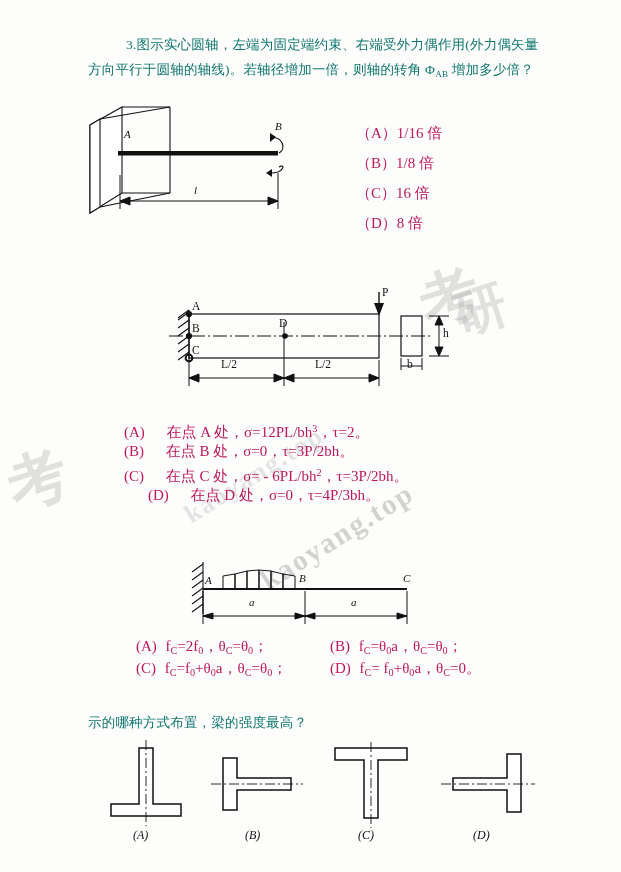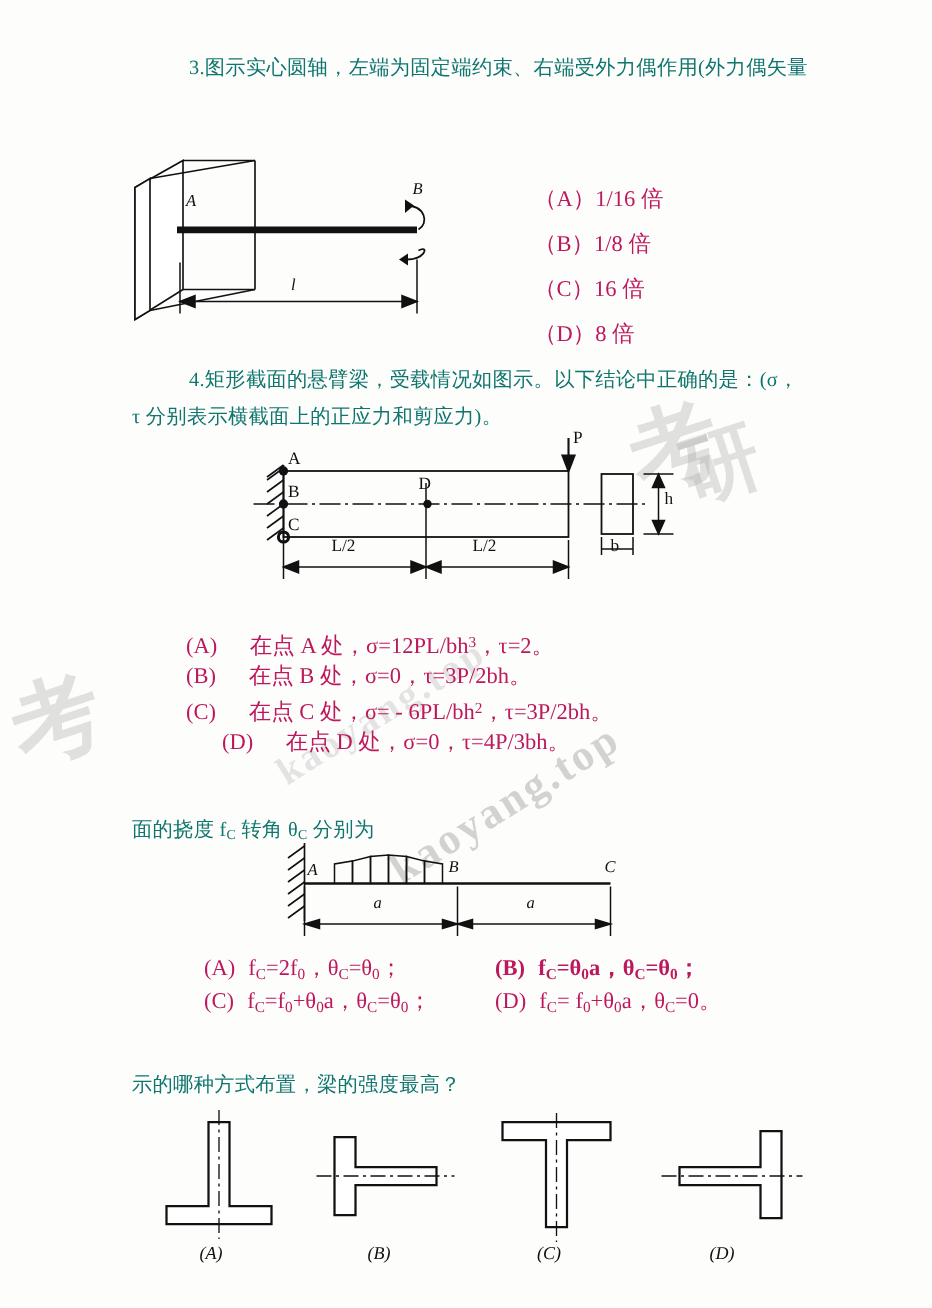--- a/index.html
+++ b/index.html
@@ -78,20 +78,23 @@
 
 <div id="page">
 
   <div class="wm wm-cn" style="left:8px; top:440px; transform:rotate(-18deg);">考</div>
   <div class="wm wm-cn" style="left:420px; top:258px; transform:rotate(-18deg);">考</div>
   <div class="wm wm-cn" style="left:455px; top:275px; transform:rotate(-18deg); font-size:52px;">研</div>
   <div class="wm wm-lat" style="left:250px; top:520px; transform:rotate(-32deg);">kaoyang.top</div>
   <div class="wm wm-lat" style="left:175px; top:460px; transform:rotate(-32deg); font-size:26px; color:rgba(160,160,160,0.28);">kaoyang.top</div>
 
   <div class="qtext indent" style="left:100px; top:32px;">3.图示实心圆轴，左端为固定端约束、右端受外力偶作用(外力偶矢量</div>
+  <div class="qtext" style="left:88px; top:57px;">
+    <span>方向平行于圆轴的轴线)。若轴径增加一倍，则轴的转角 Φ</span><sub>AB</sub><span> 增加多少倍？</span>
+  </div>
 
   <div class="fig" style="left:70px; top:105px; width:270px; height:130px;">
     <svg width="270" height="130" viewBox="0 0 270 130">
 
       <g stroke="#111" fill="none" stroke-width="1.1">
         <polygon points="20,20 52,2 52,88 20,108" fill="#fff"></polygon>
         <polygon points="20,20 30,14 30,102 20,108" fill="#fff"></polygon>
         <line x1="52" y1="2" x2="100" y2="2"></line>
         <line x1="52" y1="88" x2="100" y2="88"></line>
         <line x1="100" y1="2" x2="100" y2="88"></line>
@@ -119,22 +122,20 @@
     <span class="lbl" style="left:54px; top:23px;">A</span>
     <span class="lbl" style="left:205px; top:15px;">B</span>
     <span class="lbl" style="left:124px; top:79px;">l</span>
   </div>
 
   <div class="opt" style="left:356px; top:122px;">（A）1/16 倍</div>
   <div class="opt" style="left:356px; top:152px;">（B）1/8 倍</div>
   <div class="opt" style="left:356px; top:182px;">（C）16 倍</div>
   <div class="opt" style="left:356px; top:212px;">（D）8 倍</div>
 
-  <div class="qtext indent" style="left:100px; top:240px;">4.矩形截面的悬臂梁，受载情况如图示。以下结论中正确的是：(σ，</div>
-  <div class="qtext" style="left:88px; top:265px;">τ 分别表示横截面上的正应力和剪应力)。</div>
 
   <div class="fig" style="left:165px; top:292px; width:300px; height:100px;">
     <svg width="300" height="100" viewBox="0 0 300 100">
 
       <g stroke="#111" stroke-width="1.1">
         <line x1="24" y1="18" x2="24" y2="70"></line>
         <line x1="24" y1="20" x2="13" y2="28"></line>
         <line x1="24" y1="28" x2="13" y2="36"></line>
         <line x1="24" y1="36" x2="13" y2="44"></line>
         <line x1="24" y1="44" x2="13" y2="52"></line>
@@ -204,23 +205,20 @@
   </div>
   <div class="opt" style="left:124px; top:462px;">
     <span>(C)</span>
     <span style="display:inline-block;width:18px;"></span><span>在点 C 处，σ= - 6PL/bh</span><sup>2</sup><span>，τ=3P/2bh。</span>
   </div>
   <div class="opt" style="left:124px; top:484px;margin-left:24px;">
     <span>(D)</span>
     <span style="display:inline-block;width:18px;"></span><span>在点 D 处，σ=0，τ=4P/3bh。</span>
   </div>
 
-  <div class="qtext" style="left:88px; top:540px;">
-    <span>面的挠度 f</span><sub>C</sub><span> 转角 θ</span><sub>C</sub><span> 分别为</span>
-  </div>
 
   <div class="fig" style="left:175px; top:558px; width:280px; height:72px;">
     <svg width="280" height="72" viewBox="0 0 280 72">
       <g stroke="#111" stroke-width="1.1">
         <line x1="28" y1="4" x2="28" y2="56"></line>
         <line x1="28" y1="6" x2="17" y2="14"></line>
         <line x1="28" y1="14" x2="17" y2="22"></line>
         <line x1="28" y1="22" x2="17" y2="30"></line>
         <line x1="28" y1="30" x2="17" y2="38"></line>
         <line x1="28" y1="38" x2="17" y2="46"></line>
@@ -254,21 +252,21 @@
     <span class="lbl" style="left:124px; top:14px;">B</span>
     <span class="lbl" style="left:228px; top:14px;">C</span>
     <span class="lbl" style="left:74px; top:38px;">a</span>
     <span class="lbl" style="left:176px; top:38px;">a</span>
   </div>
 
   <div class="opt" style="left:136px; top:635px;">
     <span>(A)</span>
     <span style="display:inline-block;width:5px;"></span><span>f<sub>C</sub>=2f<sub>0</sub>，θ<sub>C</sub>=θ<sub>0</sub>；</span>
   </div>
-  <div class="opt" style="left:330px; top:635px;font-weight:bold;">
+  <div class="opt" style="left:330px; top:635px;">
     <span>(B)</span>
     <span style="display:inline-block;width:5px;"></span><span>f<sub>C</sub>=θ<sub>0</sub>a，θ<sub>C</sub>=θ<sub>0</sub>；</span>
   </div>
   <div class="opt" style="left:136px; top:657px;">
     <span>(C)</span>
     <span style="display:inline-block;width:5px;"></span><span>f<sub>C</sub>=f<sub>0</sub>+θ<sub>0</sub>a，θ<sub>C</sub>=θ<sub>0</sub>；</span>
   </div>
   <div class="opt" style="left:330px; top:657px;">
     <span>(D)</span>
     <span style="display:inline-block;width:5px;"></span><span>f<sub>C</sub>= f<sub>0</sub>+θ<sub>0</sub>a，θ<sub>C</sub>=0。</span>

